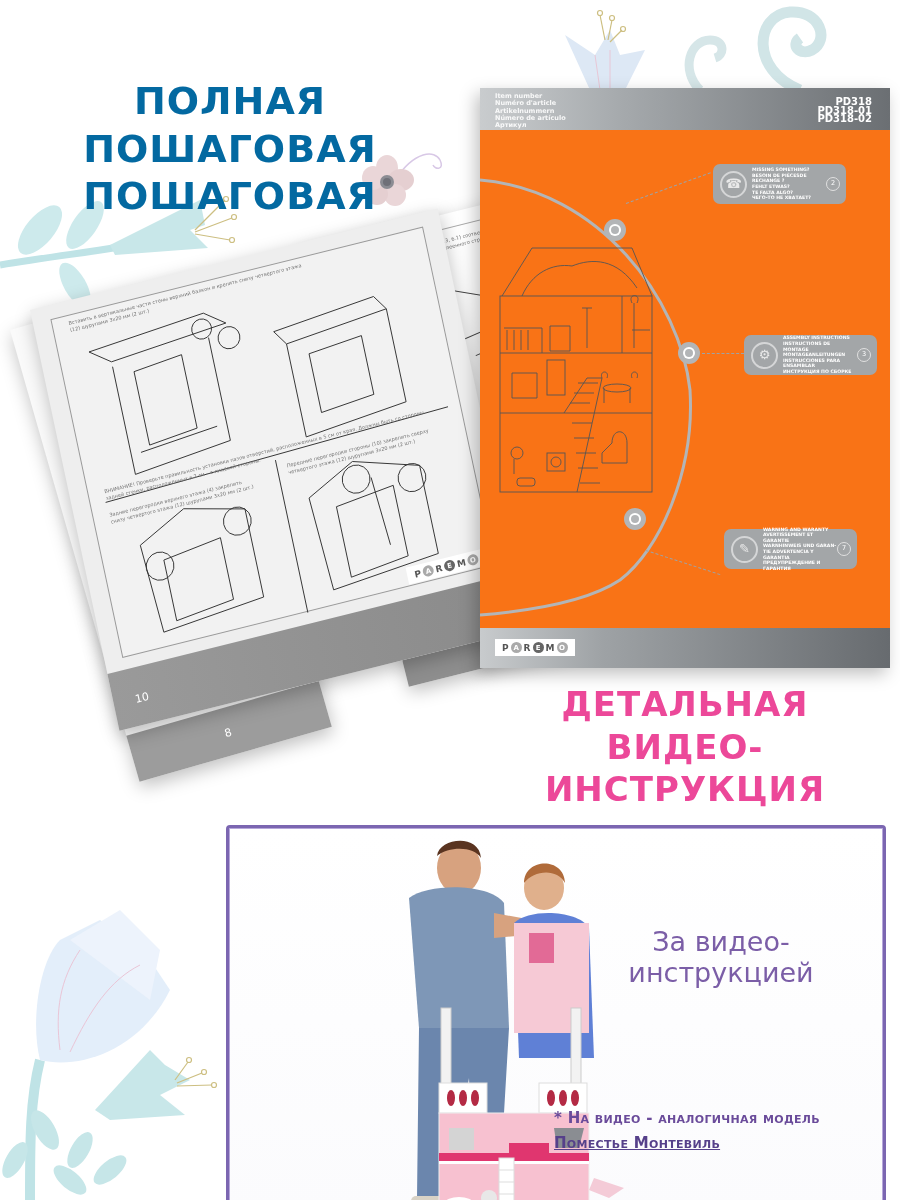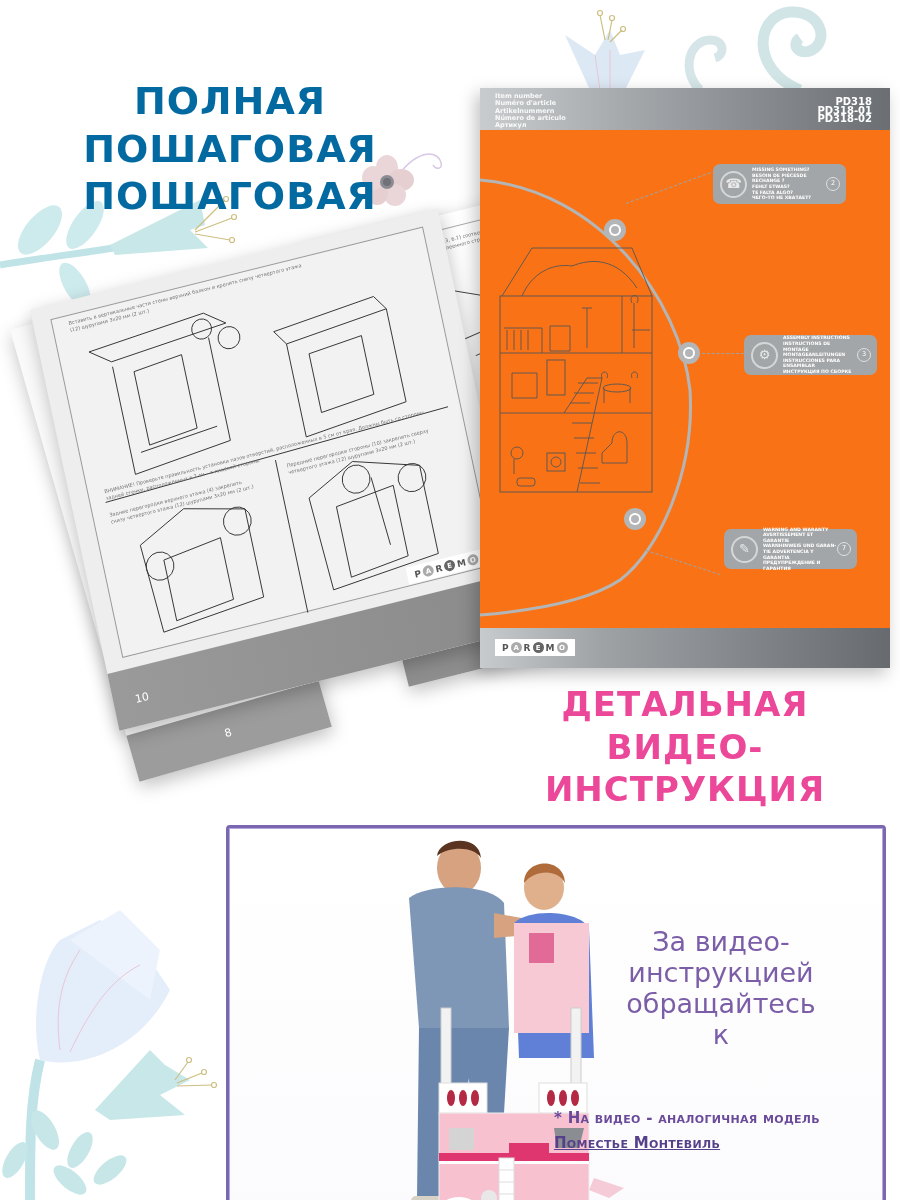--- a/index.html
+++ b/index.html
@@ -409,20 +409,19 @@
       </g>
     <ellipse cx="170" cy="375" rx="14" ry="6" fill="#ffffff"></ellipse>
     <circle cx="200" cy="370" r="8" fill="#e8e8e8"></circle>
 
     <path d="M305,350 L335,360 L320,370 L300,362 Z" fill="#f4cbd7"></path>
   </svg>
 
   <div class="video-text">
     <div>За видео-</div>
     <div>инструкцией</div>
-    <div>обращайтесь к</div>
   </div>
 
   <div class="video-note">
     <div>* На видео - аналогичная модель</div>
     <div><span class="link">Поместье Монтевиль</span></div>
   </div>
 </div>
 
 </body></html>

